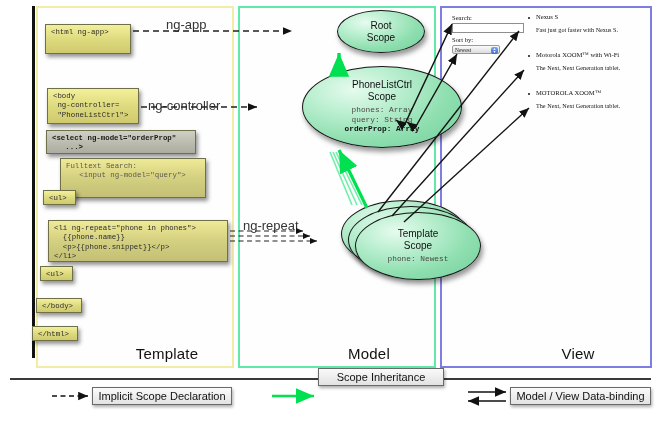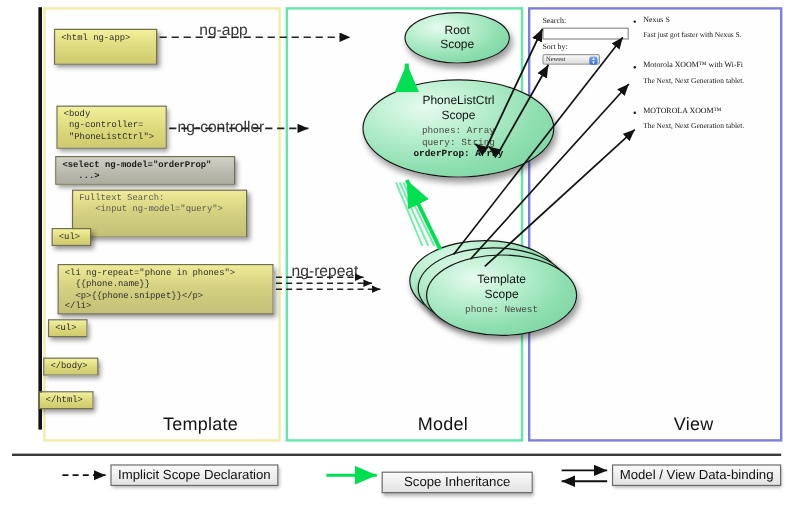--- a/index.html
+++ b/index.html
@@ -236,17 +236,17 @@
     <g>
       <line x1="468" y1="392" x2="506" y2="392" stroke="#111" stroke-width="1.6" marker-end="url(#ar-blk)"></line>
       <line x1="506" y1="401" x2="468" y2="401" stroke="#111" stroke-width="1.6" marker-end="url(#ar-blk)"></line>
     </g>
   </svg>
 
   <div class="legend-rule"></div>
 
   <div class="leg-box" style="left:92px;top:387px;width:140px;height:18px;">Implicit Scope Declaration</div>
 
-  <div class="leg-box" style="left:318px;top:393px;width:126px;height:18px;">Scope Inheritance</div>
+  <div class="leg-box" style="left:318px;top:368px;width:126px;height:18px;">Scope Inheritance</div>
 
   <div class="leg-box" style="left:510px;top:387px;width:141px;height:18px;">Model / View Data-binding</div>
 
 </div>
 
 </body></html>

